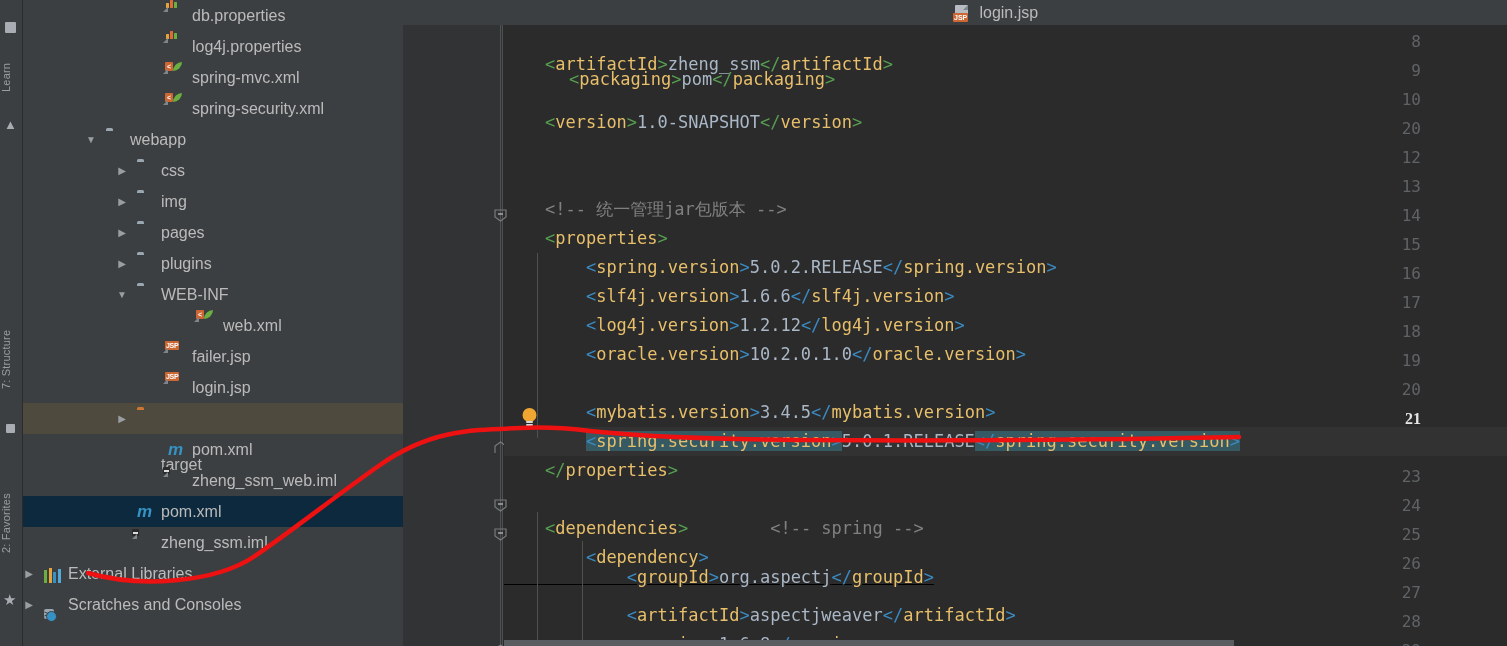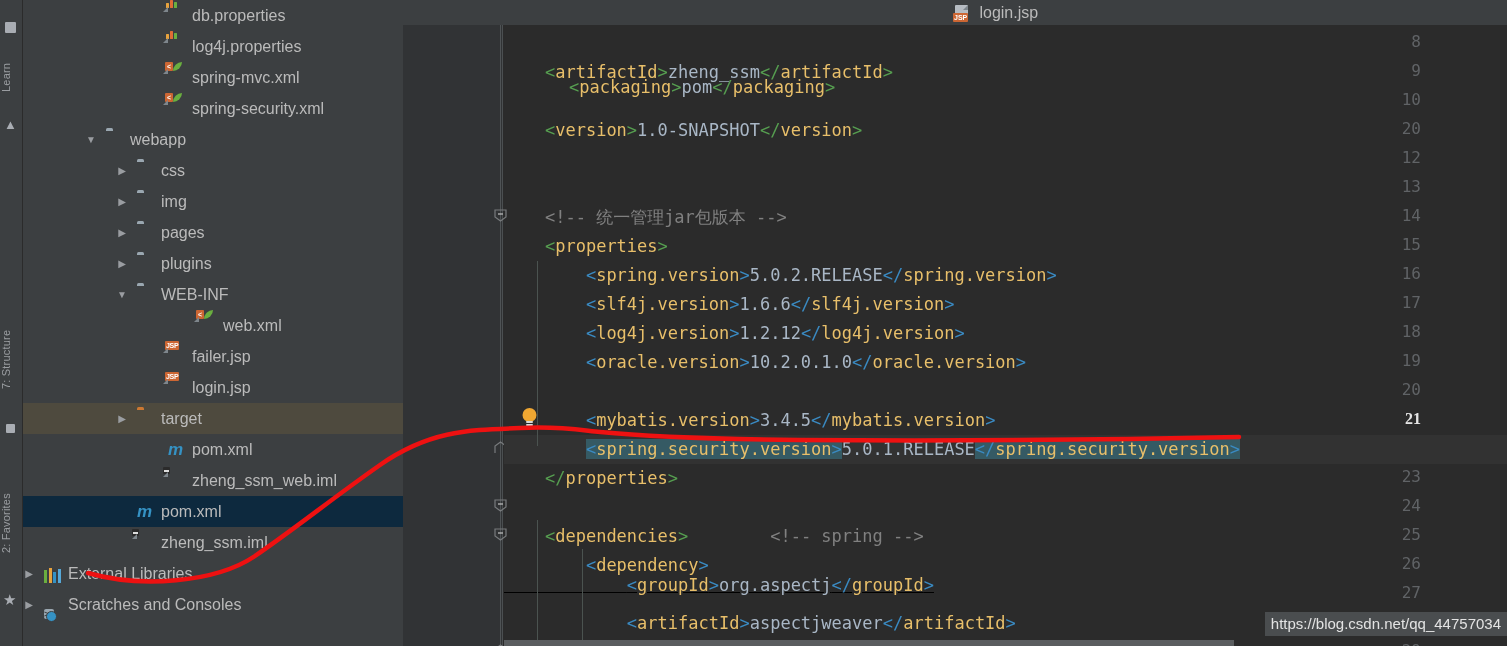--- a/index.html
+++ b/index.html
@@ -138,21 +138,20 @@
     position:absolute;left:91px;width:13px;height:13px;
   }
   .fold svg{display:block;}
   .bulb{
     position:absolute;left:118px;width:17px;height:20px;
   }
 
   .codearea{
     position:absolute;left:101px;top:25px;right:0;bottom:0;
     overflow:hidden;
-    margin-top:8px;
   }
   .cline{
     position:absolute;left:0;right:0;height:29px;line-height:29px;
     font-family:"DejaVu Sans Mono","Liberation Mono",monospace;
     font-size:17px;white-space:pre;
   }
   .cline span{white-space:pre;}
   .cline.hl{background:#323232;}
   .tag{color:#e8bf6a;}
   .brk{color:#569e50;}
@@ -264,21 +263,21 @@
           <span class="ic" style="left: 146px;"><span class="sheet"><span class="badge">JSP</span></span></span>
           <span class="lbl" style="left: 170px;">failer.jsp</span>
         </div>
         <div class="row">
           <span class="ic" style="left: 146px;"><span class="sheet"><span class="badge">JSP</span></span></span>
           <span class="lbl" style="left: 170px;">login.jsp</span>
         </div>
         <div class="row sel-inactive">
           <span class="arrow" style="left: 93px;">▶</span>
           <span class="ic" style="left: 115px;"><span class="folder orange"></span></span>
-          <span class="lbl" style="left: 139px;">target</span>
+          <span class="lbl" style="left: 139px; margin-top: 46px;">target</span>
         </div>
         <div class="row">
           <span class="ic" style="left: 146px; top: 0px; height: 31px;"><span class="mavenm">m</span></span>
           <span class="lbl" style="left: 170px;">pom.xml</span>
         </div>
         <div class="row">
           <span class="ic" style="left: 146px;"><span class="sheet"><span class="leafdot"></span></span></span>
           <span class="lbl" style="left: 170px;">zheng_ssm_web.iml</span>
         </div>
         <div class="row sel-active">
@@ -414,15 +413,14 @@
 
     <div class="hscroll" style="left:101px;width:730px;bottom:0;"></div>
   </div>
 
   <svg class="annot" width="1507" height="646">
     <path d="M 88 573 C 140 588, 215 583, 255 556 C 300 525, 330 500, 380 465
              C 430 430, 470 430, 520 428 C 560 426, 580 430, 600 432
              C 640 436, 700 439, 800 440 C 950 441, 1100 440, 1239 437" fill="none" stroke="#ee1111" stroke-width="4.5" stroke-linecap="round"></path>
   </svg>
 
-  <div class="watermark">https://blog.csdn.net/qq_44757034</div>
 
 </div>
 
 </body></html>

